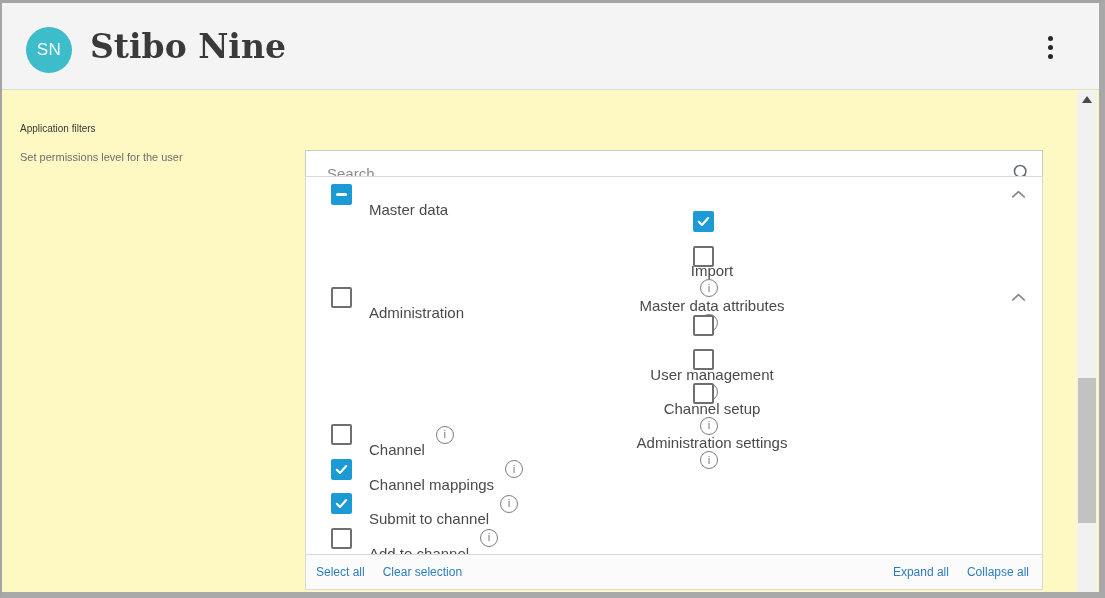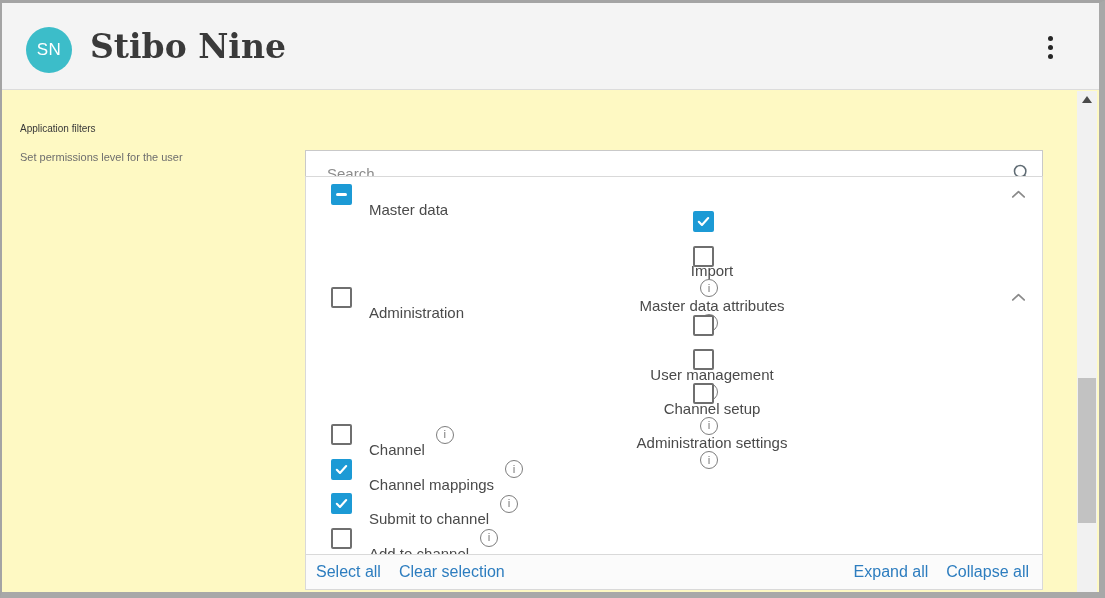--- a/index.html
+++ b/index.html
@@ -44,21 +44,21 @@
   .lbl{margin-left:17px;font-size:15px;color:#4a4a4a;white-space:nowrap;margin-top:30px;}
   .info{margin-left:11px;width:16px;height:16px;border:1.5px solid #7d7d7d;border-radius:50%;
       display:flex;align-items:center;justify-content:center;font-size:11.5px;color:#7d7d7d;
       cursor:pointer;flex:0 0 auto;line-height:1;}
   .expander{position:absolute;right:15px;top:50%;transform:translateY(-50%);width:18px;height:18px;
       display:flex;align-items:center;justify-content:center;cursor:pointer;}
   
   .panel-footer{flex:0 0 34px;border-top:1px solid #d9d9d9;background:#fbfbfb;display:flex;
       align-items:center;justify-content:space-between;padding:0 13px 0 10px;}
   .pf-group{display:flex;gap:18px;}
-  .pf-link{color:var(--link,#2d7dbf);font-size:16px;text-decoration:none;cursor:pointer;white-space:nowrap;}
+  .pf-link{color:var(--link,#2d7dbf);font-size:12px;text-decoration:none;cursor:pointer;white-space:nowrap;}
   
   .scrollbar{position:absolute;left:1077px;top:91px;width:20px;height:501px;background:#f1f1f1;z-index:5;}
   .sb-up{position:absolute;left:0;top:0;width:20px;height:17px;display:flex;align-items:center;
       justify-content:center;cursor:pointer;}
   .sb-up i{width:0;height:0;border-left:5px solid transparent;border-right:5px solid transparent;
       border-bottom:7px solid #4a4a4a;display:block;}
   .sb-thumb{position:absolute;left:1px;top:287px;width:18px;height:145px;background:#c2c2c2;cursor:pointer;}
 </style>
 </head>
 <body>

